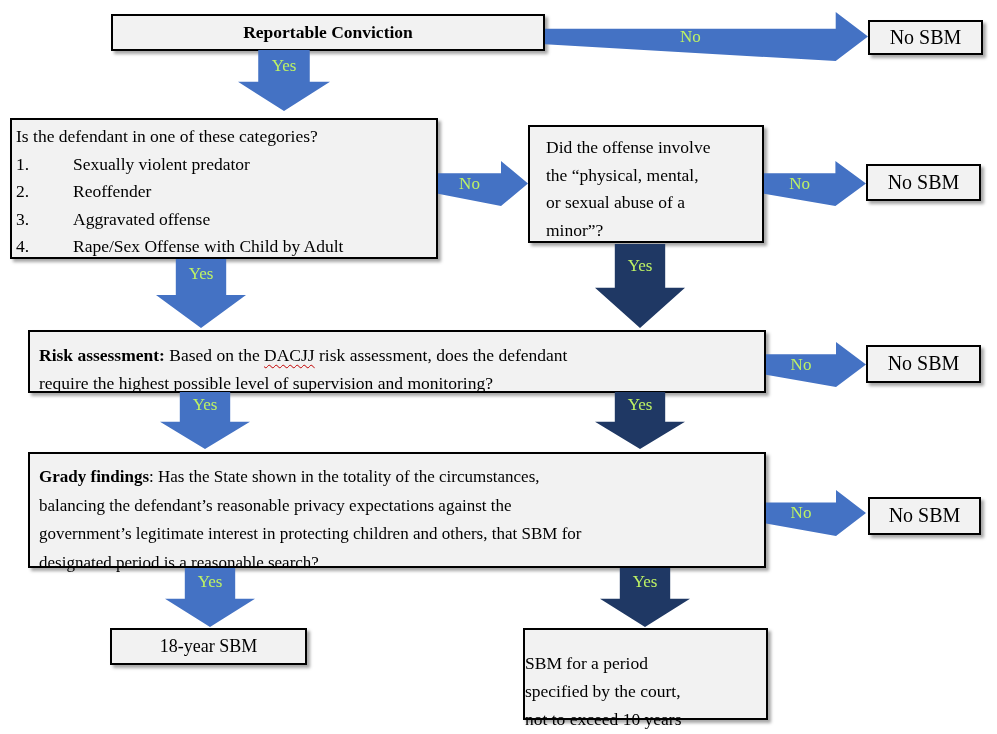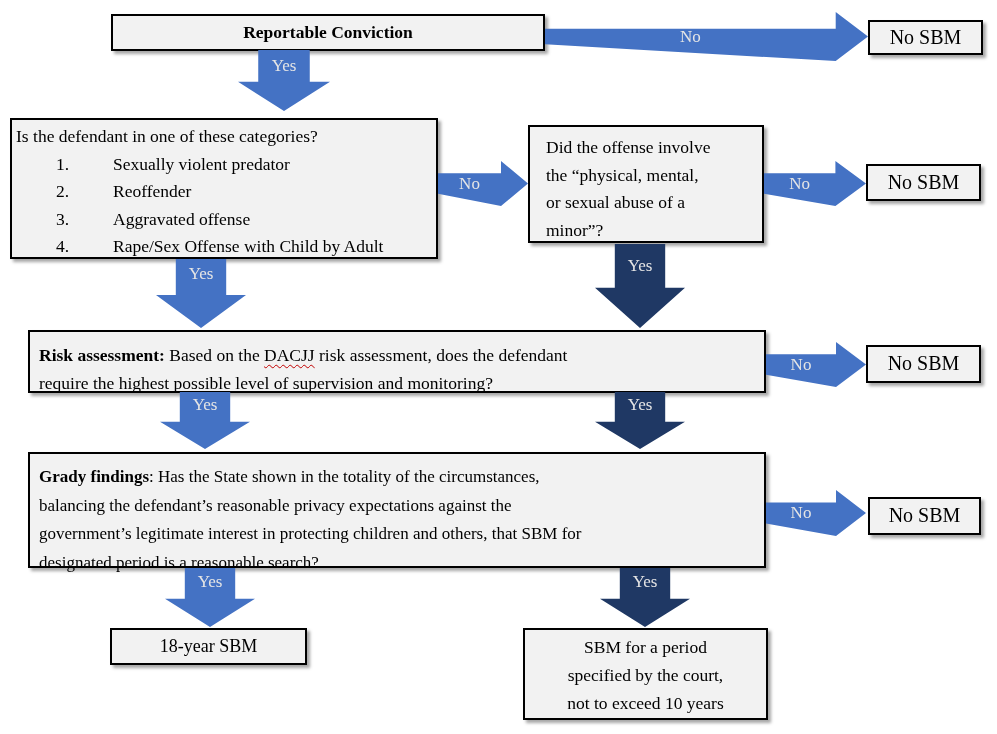--- a/index.html
+++ b/index.html
@@ -14,26 +14,26 @@
   }
   .box.center{display:flex;align-items:center;justify-content:center;text-align:center;}
   .bold{font-weight:bold;}
   .nosbm{font-size:20px;}
   .arrow{position:absolute;}
   .blue{background:#4472C4;}
   .navy{background:#1F3864;}
   .arrow-down{clip-path:polygon(22% 0,78% 0,78% 52%,100% 52%,50% 100%,0 52%,22% 52%);}
   .ar-long{clip-path:polygon(0 34%,90% 34%,90% 0,100% 50%,90% 100%,0 66%);}
   .ar-short{clip-path:polygon(0 27%,70% 27%,70% 0,100% 50%,70% 100%,0 73%);}
-  .alabel{position:absolute;color:#e5e5e5;font-size:17px;line-height:20px;}
+  .alabel{position:absolute;color:#bef264;font-size:17px;line-height:20px;}
   .alabel.h{left:0;width:70%;text-align:center;top:50%;transform:translateY(-52%);}
   .ar-long .alabel.h{width:90%;}
   .alabel.v{left:0;width:100%;text-align:center;}
   .cat-title{white-space:nowrap;}
-  .cat-row{white-space:nowrap;margin-left:40px;}
+  .cat-row{white-space:nowrap;}
   .cat-num{display:inline-block;width:57px;}
   .line{white-space:nowrap;}
   .dacjj{
     text-decoration-line:underline;text-decoration-style:wavy;
     text-decoration-color:#C00000;text-decoration-thickness:1px;
     text-underline-offset:3px;
   }
 </style>
 </head>
 <body>
@@ -142,19 +142,19 @@
     <span class="alabel v" style="top:4px;">Yes</span>
   </div>
   <div class="arrow navy arrow-down" style="left:600px;top:568px;width:90px;height:59px;">
     <span class="alabel v" style="top:4px;">Yes</span>
   </div>
 
   <div class="box center" style="left:110px;top:628px;width:197px;height:37px;font-size:18px;">
     <span>18-year SBM</span>
   </div>
 
-  <div class="box" style="left:523px;top:628px;width:245px;height:92px;padding-top:3px;text-align:center;line-height:28px;">
+  <div class="box" style="left:523px;top:628px;width:245px;height:92px;padding-top:19px;line-height:28px;">
     <div>SBM for a period</div>
     <div>specified by the court,</div>
     <div>not to exceed 10 years</div>
   </div>
 
 </div>
 
 </body></html>

